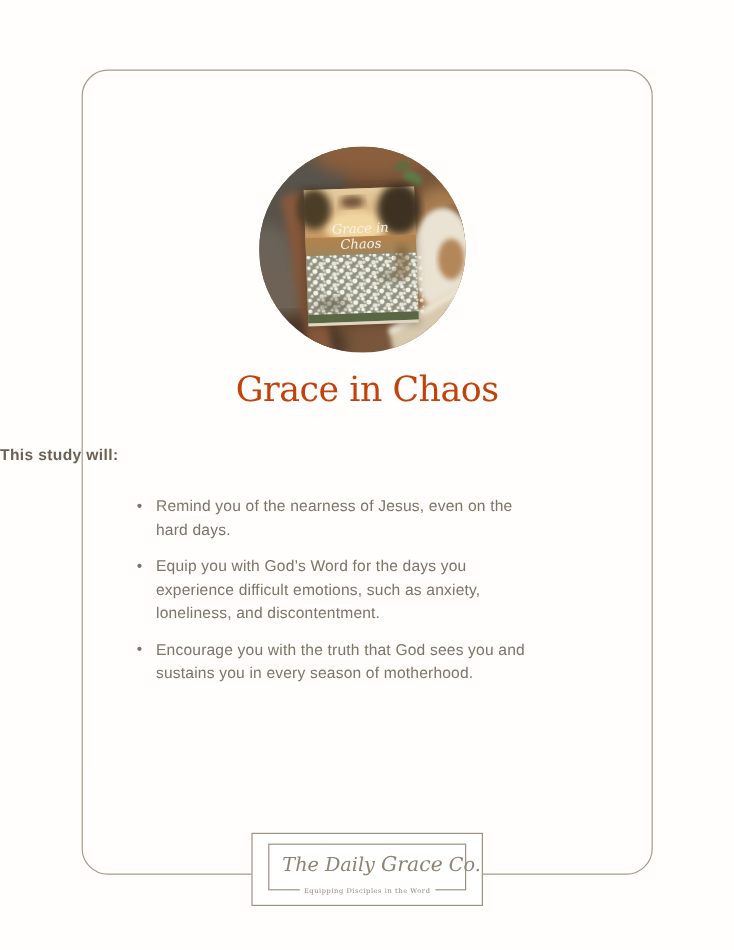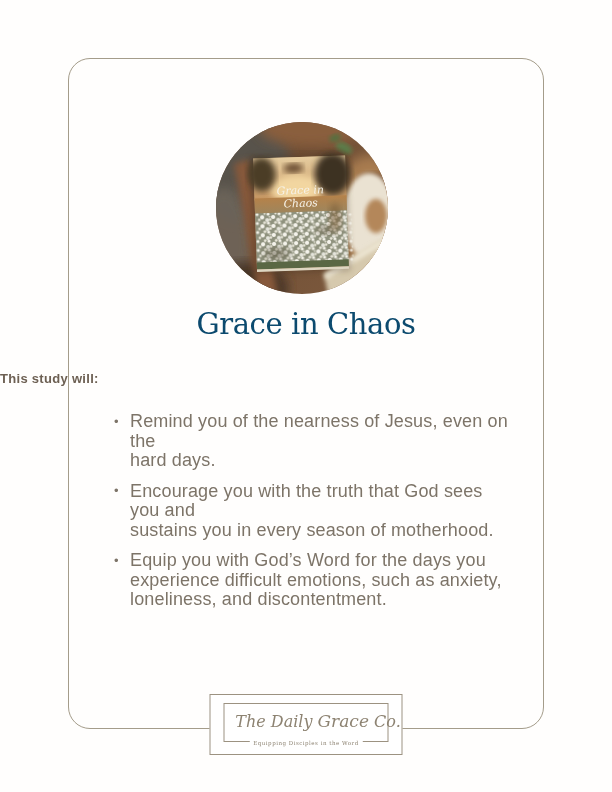--- a/index.html
+++ b/index.html
@@ -34,21 +34,21 @@
 
   .title {
     position:absolute;
     top:307px; left:0;
     width:612px;
     text-align:center;
     font-family:"DejaVu Serif", serif;
     font-size:29px;
     font-weight:500;
     letter-spacing:-0.4px;
-    color:#0c4a6e;
+    color:#c2410c;
     z-index:1;
   }
 
   .subtitle {
     position:absolute;
     top:371px; left:0;
     width:612px;
     text-align:left;
     font-size:13px;
     font-weight:bold;
@@ -61,21 +61,21 @@
     position:absolute;
     left:113px; top:412px;
     width:398px;
     list-style:none;
     z-index:1;
   }
   .bullets li {
     position:relative;
     padding-left:17px;
     margin-bottom:11px;
-    font-size:18px;
+    font-size:13px;
     line-height:19.5px;
     letter-spacing:0.15px;
     color:#7d7468;
   }
   .bullets li::before {
     content:"\2022";
     position:absolute;
     left:1px; top:-0.5px;
     color:#7d7468;
     font-size:13px;
@@ -211,27 +211,27 @@
   <h1 class="title">Grace in Chaos</h1>
 
   <div class="subtitle">This study will:</div>
 
   <ul class="bullets">
     <li>
       <span>Remind you of the nearness of Jesus, even on the</span>
       <span>hard days.</span>
     </li>
     <li>
-      <span>Encourage you with the truth that God sees you and</span>
-      <span>sustains you in every season of motherhood.</span>
-    </li>
-    <li>
       <span>Equip you with God’s Word for the days you</span>
       <span>experience difficult emotions, such as anxiety,</span>
       <span>loneliness, and discontentment.</span>
+    </li>
+    <li>
+      <span>Encourage you with the truth that God sees you and</span>
+      <span>sustains you in every season of motherhood.</span>
     </li>
   </ul>
 
   <div class="logo-box">
     <div class="logo-inner">
       <div class="logo-text"><span>The Daily </span><span class="logo-script">Grace</span><span> Co.</span></div>
       <div class="tagline">Equipping Disciples in the Word</div>
     </div>
   </div>
 

